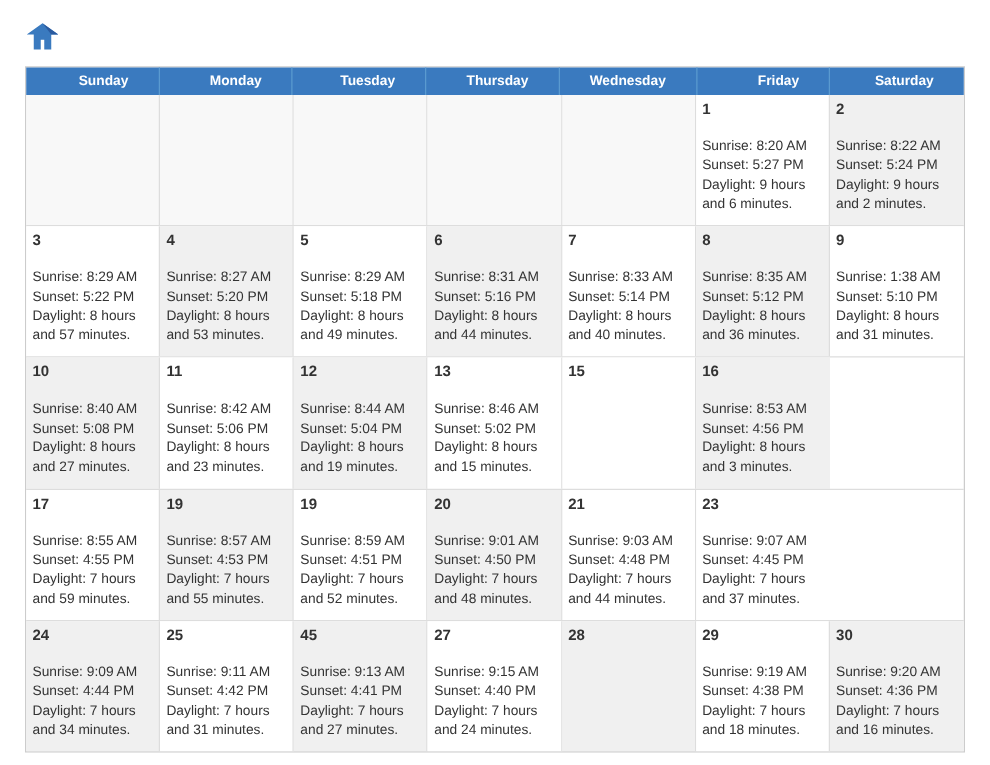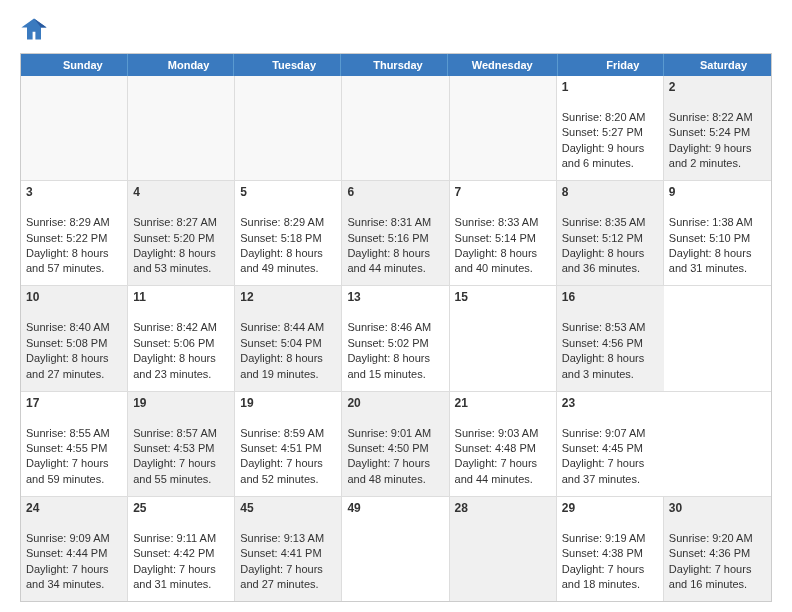--- a/index.html
+++ b/index.html
@@ -290,21 +290,24 @@
 Sunset: 4:42 PM
 Daylight: 7 hours and 31 minutes.</div>
           </div>
           <div class="cal-cell shaded">
             <span class="day-num">45</span>
             <div class="cell-info">Sunrise: 9:13 AM
 Sunset: 4:41 PM
 Daylight: 7 hours and 27 minutes.</div>
           </div>
           <div class="cal-cell">
-            <span class="day-num">49</span>
+            <span class="day-num">27</span>
+            <div class="cell-info">Sunrise: 9:15 AM
+Sunset: 4:40 PM
+Daylight: 7 hours and 24 minutes.</div>
           </div>
           <div class="cal-cell shaded">
             <span class="day-num">28</span>
           </div>
           <div class="cal-cell">
             <span class="day-num">29</span>
             <div class="cell-info">Sunrise: 9:19 AM
 Sunset: 4:38 PM
 Daylight: 7 hours and 18 minutes.</div>
           </div>

